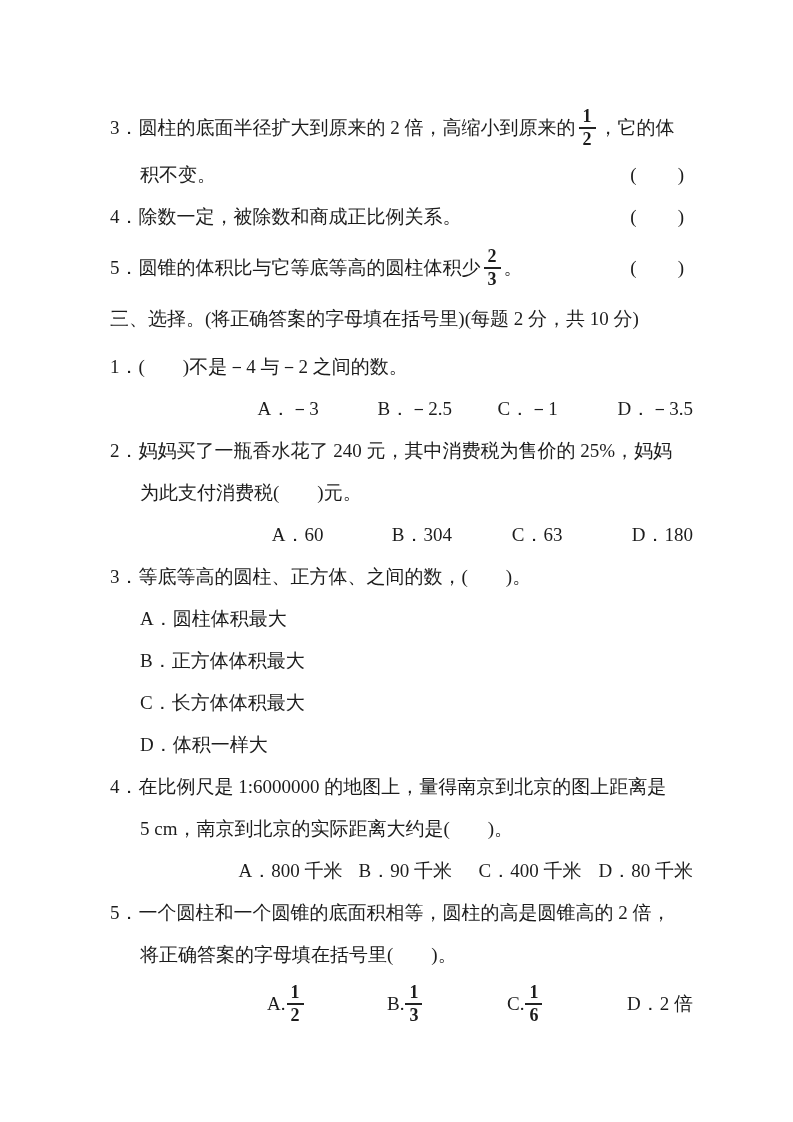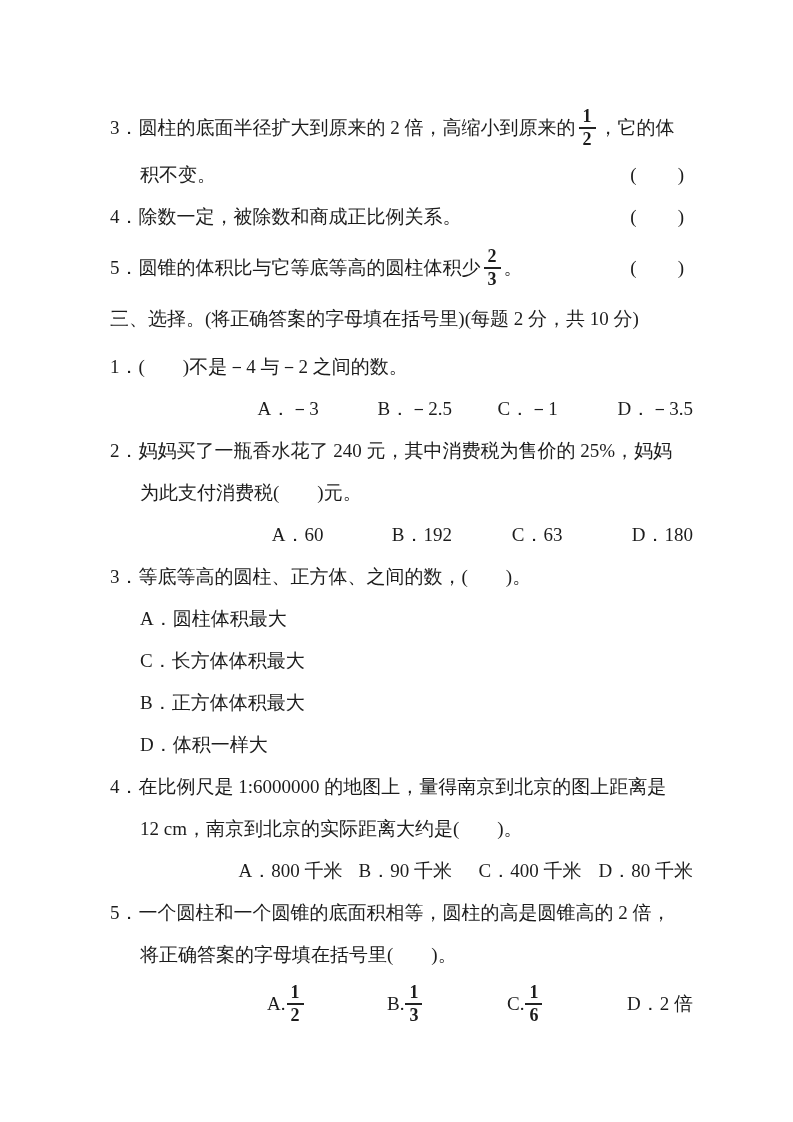--- a/index.html
+++ b/index.html
@@ -102,48 +102,48 @@
 
     <div class="line">
       <span class="qnum">2．</span>
       <span>妈妈买了一瓶香水花了 240 元，其中消费税为售价的 25%，妈妈</span>
     </div>
     <div class="line indent">
       <span>为此支付消费税(　　)元。</span>
     </div>
     <div class="line opts-row">
       <span class="opt">A．60</span>
-      <span class="opt">B．192</span>
+      <span class="opt">B．304</span>
       <span class="opt">C．63</span>
       <span class="opt">D．180</span>
     </div>
 
     <div class="line">
       <span class="qnum">3．</span>
       <span>等底等高的圆柱、正方体、之间的数，(　　)。</span>
     </div>
     <div class="line indent">
       <span>A．圆柱体积最大</span>
     </div>
     <div class="line indent">
-      <span>C．长方体体积最大</span>
+      <span>B．正方体体积最大</span>
     </div>
     <div class="line indent">
-      <span>B．正方体体积最大</span>
+      <span>C．长方体体积最大</span>
     </div>
     <div class="line indent">
       <span>D．体积一样大</span>
     </div>
 
     <div class="line">
       <span class="qnum">4．</span>
       <span>在比例尺是 1:6000000 的地图上，量得南京到北京的图上距离是</span>
     </div>
     <div class="line indent">
-      <span>12 cm，南京到北京的实际距离大约是(　　)。</span>
+      <span>5 cm，南京到北京的实际距离大约是(　　)。</span>
     </div>
     <div class="line opts-row">
       <span class="opt">A．800 千米</span>
       <span class="opt">B．90 千米</span>
       <span class="opt">C．400 千米</span>
       <span class="opt">D．80 千米</span>
     </div>
 
     <div class="line">
       <span class="qnum">5．</span>

